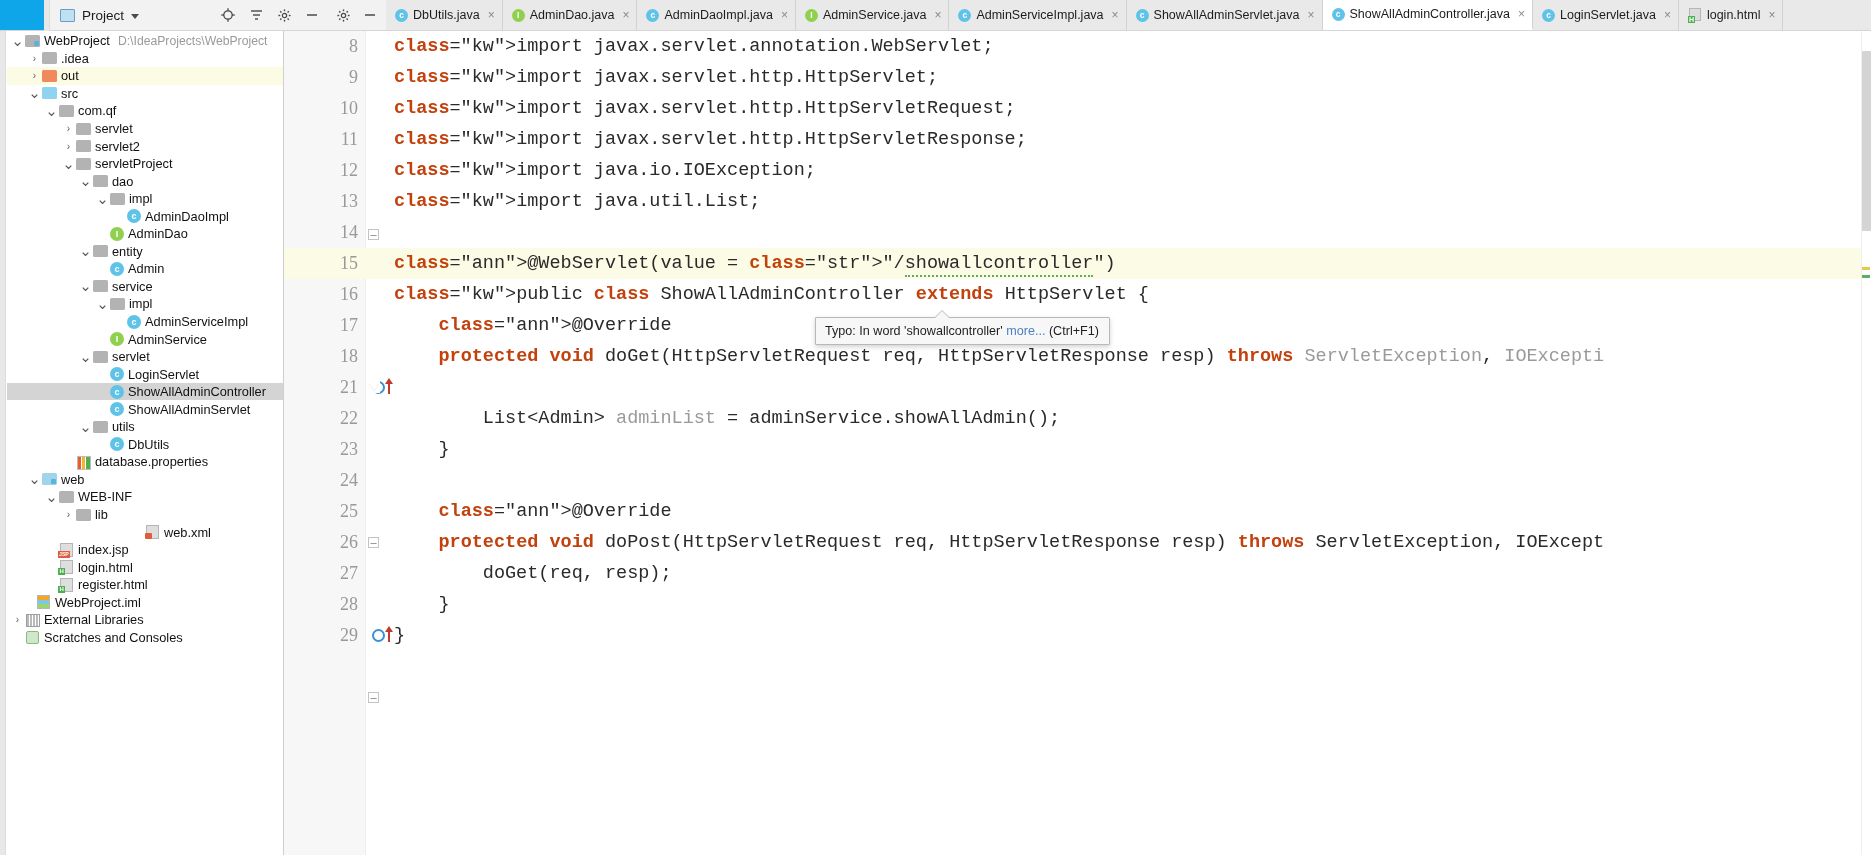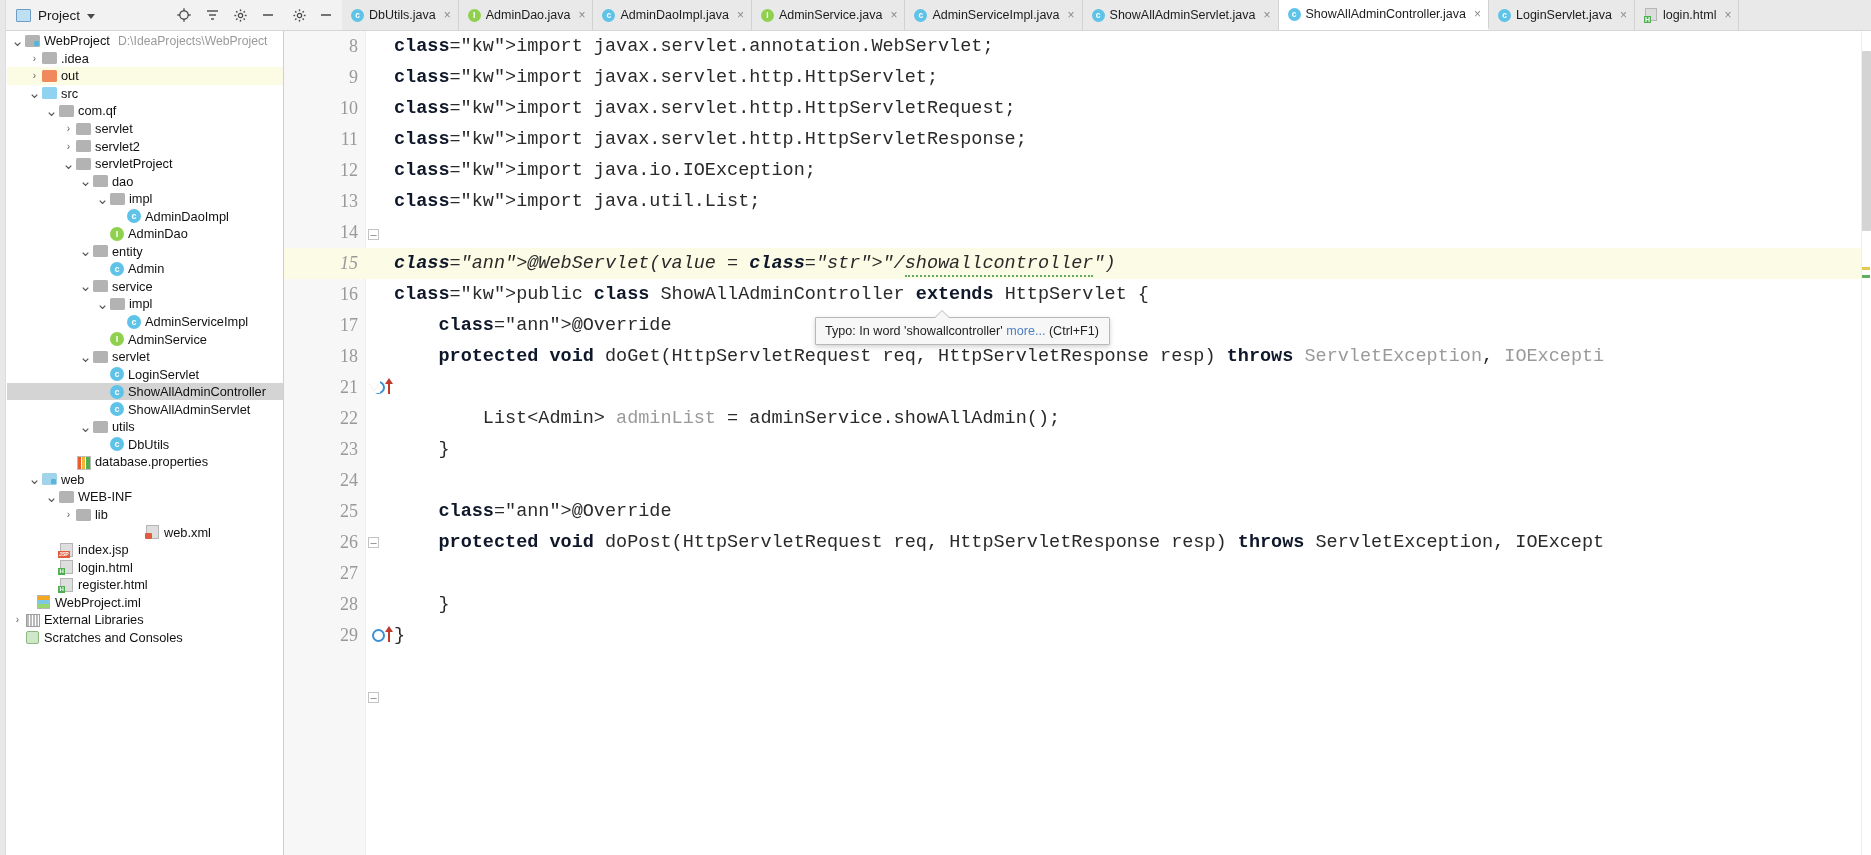--- a/index.html
+++ b/index.html
@@ -17,22 +17,23 @@
     display: flex;
     flex-direction: column;
     background: #f2f2f2;
   }
 
   
   .toprow {
     display: flex;
     height: 31px;
     flex: 0 0 31px;
-    background: #f0abfc;
+    background: #0ea5e9;
     border-bottom: 1px solid #d6d6d6;
+    padding-left: 44px;
   }
 
   
   .proj-header {
     width: 284px;
     flex: 0 0 284px;
     display: flex;
     align-items: center;
     padding-left: 6px;
     background: #f2f2f2;
@@ -373,36 +374,36 @@
     font-size: 18.5px;
     line-height: 31px;
   }
   .cline {
     position: relative;
     height: 31px;
     display: flex;
     align-items: center;
     white-space: pre;
   }
-  .cline.hl { background: #fcfbe6; font-style: italic; }
+  .cline.hl { background: #fcfbe6; }
   .cline .lno {
     position: absolute;
     left: 0;
     width: 74px;
     text-align: right;
     color: #999999;
     font-size: 18px;
     font-family: "Liberation Serif", serif;
   }
   .cline .code {
     margin-left: 110px;
     color: #2a2a2a;
   }
   
-  .kw  { color: #0f172a; font-weight: bold; }
+  .kw  { color: #c2410c; font-weight: bold; }
   .gray{ color: #9a9a9a; }
   .spellerr {
     border-bottom: 2px dotted #5fae5f;
     padding-bottom: 1px;
   }
 
   
   .gmark {
     position: absolute;
     display: flex;
@@ -840,21 +841,21 @@
           <div class="cline hl"><span class="lno">15</span><span class="code"><span <span="" class="kw">class</span>="ann"&gt;@WebServlet(value = <span <span="" class="kw">class</span>="str"&gt;"/<span class="spellerr">showallcontroller</span>")</span></div>
           <div class="cline"><span class="lno">16</span><span class="code"><span <span="" class="kw">class</span>="kw"&gt;public <span class="kw">class</span> ShowAllAdminController <span class="kw">extends</span> HttpServlet {</span></div>
           <div class="cline"><span class="lno">17</span><span class="code">    <span <span="" class="kw">class</span>="ann"&gt;@Override</span></div>
           <div class="cline"><span class="lno">18</span><span class="code">    <span class="kw">protected</span> <span class="kw">void</span> doGet(HttpServletRequest req, HttpServletResponse resp) <span class="kw">throws</span> <span class="gray">ServletException</span>, <span class="gray">IOExcepti</span></span></div>
           <div class="cline"><span class="lno">21</span><span class="code"></span></div>
           <div class="cline"><span class="lno">22</span><span class="code">        List&lt;Admin&gt; <span class="gray">adminList</span> = adminService.showAllAdmin();</span></div>
           <div class="cline"><span class="lno">23</span><span class="code">    }</span></div>
           <div class="cline"><span class="lno">24</span><span class="code"></span></div>
           <div class="cline"><span class="lno">25</span><span class="code">    <span <span="" class="kw">class</span>="ann"&gt;@Override</span></div>
           <div class="cline"><span class="lno">26</span><span class="code">    <span class="kw">protected</span> <span class="kw">void</span> doPost(HttpServletRequest req, HttpServletResponse resp) <span class="kw">throws</span> ServletException, IOExcept</span></div>
-          <div class="cline"><span class="lno">27</span></div>
+          <div class="cline"><span class="lno">27</span><span class="code">        doGet(req, resp);</span></div>
           <div class="cline"><span class="lno">28</span><span class="code">    }</span></div>
           <div class="cline"><span class="lno">29</span><span class="code">}</span></div>
         </div>
 
       <div class="gmark" style="left:88px; top:350px;">
         <span class="ovr-dot"></span>
         <span class="ovr-arrow"></span>
       </div>
       <div class="gmark" style="left:88px; top:598px;">
         <span class="ovr-dot"></span>

